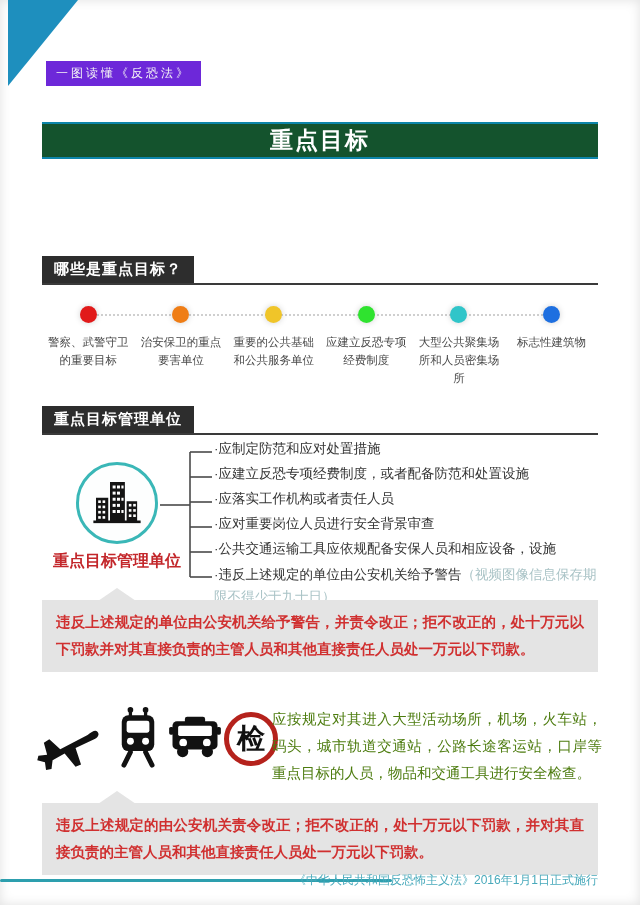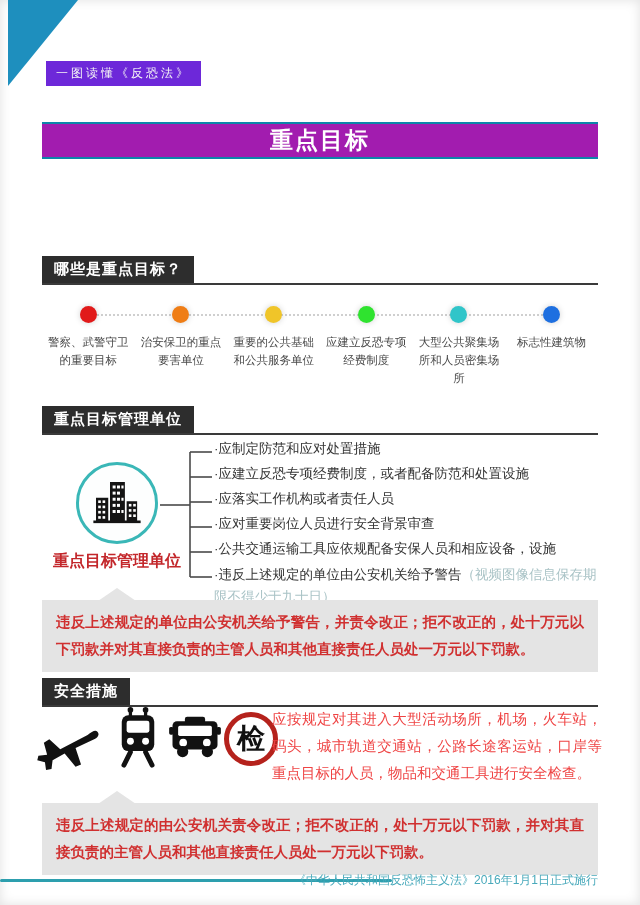--- a/index.html
+++ b/index.html
@@ -17,21 +17,21 @@
   .top-badge {
     position:absolute; left:46px; top:61px;
     background:#6d28d9; color:#f5f5f5;
     font-size:12px; letter-spacing:3px;
     padding:4px 10px; white-space:nowrap;text-align:center;
   }
 
   
   .title-banner {
     position:absolute; left:42px; top:122px; width:556px; height:37px;
-    background:#a21caf; border-top:2px solid #0d85a9; border-bottom:2px solid #0d85a9;
+    background:#14532d; border-top:2px solid #0d85a9; border-bottom:2px solid #0d85a9;
     color:#fff; font-size:23px; font-weight:bold; letter-spacing:2px;
     display:flex; align-items:center; justify-content:center;
   }
 
   .intro {
     position:absolute; left:42px; top:168px; width:560px;
     font-size:14.5px; line-height:24px; color:#333; text-align:justify;
   }
 
   
@@ -107,21 +107,21 @@
   #icon-train    { left:78px; top:0; }
   #icon-bus      { left:134px; top:10px; }
   .inspect-sign {
     position:absolute; left:190px; top:8px; width:54px; height:54px;
     border:5px solid #b5221c; border-radius:50%; background:#fff;
     display:flex; align-items:center; justify-content:center;
   }
   .inspect-sign span { font-size:28px; font-weight:bold; color:#111; line-height:1; }
   .security-text {
     position:absolute; left:272px; top:706px; width:330px;
-    font-size:14.5px; line-height:27px; color:#ef4444; text-align:justify;
+    font-size:14.5px; line-height:27px; color:#4d7c0f; text-align:justify;
   }
 
   
   .footer-line { position:absolute; left:0; top:879px; width:392px; height:3px; background:#2d9fae; border-radius:2px; }
   .footer-text {
     position:absolute; right:42px; top:872px;
     font-size:12px; color:#48a9bb; white-space:nowrap;
   }
 </style>
 </head>
@@ -251,23 +251,20 @@
     <li><span>·应建立反恐专项经费制度，或者配备防范和处置设施</span></li>
     <li><span>·应落实工作机构或者责任人员</span></li>
     <li><span>·应对重要岗位人员进行安全背景审查</span></li>
     <li><span>·公共交通运输工具应依规配备安保人员和相应设备，设施</span></li>
     <li class="wrap"><span>·违反上述规定的单位由公安机关给予警告</span><span class="note-light">（视频图像信息保存期限不得少于九十日）</span></li>
   </ul>
 
   <div class="pointer-up" id="pointer1"></div>
   <div class="penalty" id="penalty1">违反上述规定的单位由公安机关给予警告，并责令改正；拒不改正的，处十万元以下罚款并对其直接负责的主管人员和其他直接责任人员处一万元以下罚款。</div>
 
-  <div class="sec-head" id="security-head">
-    <span class="sec-badge">安全措施</span>
-  </div>
 
   <div class="sec-icons">
     <svg class="icon-abs" id="icon-airplane" width="70" height="54" viewBox="0 0 64 48">
       <path fill="#111" d="M58 10 C60 12 59 15 55 17 L38 25 L43 40 L38 42 L28 30 L17 36 L16 44 L11 45 L10 38 L3 36 L4 32 L12 31 L9 20 L14 17 L24 26 L49 13 C53 10 56 8 58 10 Z"></path>
     </svg>
     <svg class="icon-abs" id="icon-train" width="52" height="66" viewBox="0 0 48 60">
       <g fill="#111">
         <circle cx="17" cy="5" r="2.6"></circle>
           <circle cx="31" cy="5" r="2.6"></circle>
         <rect x="15.5" y="6" width="3" height="6"></rect>

